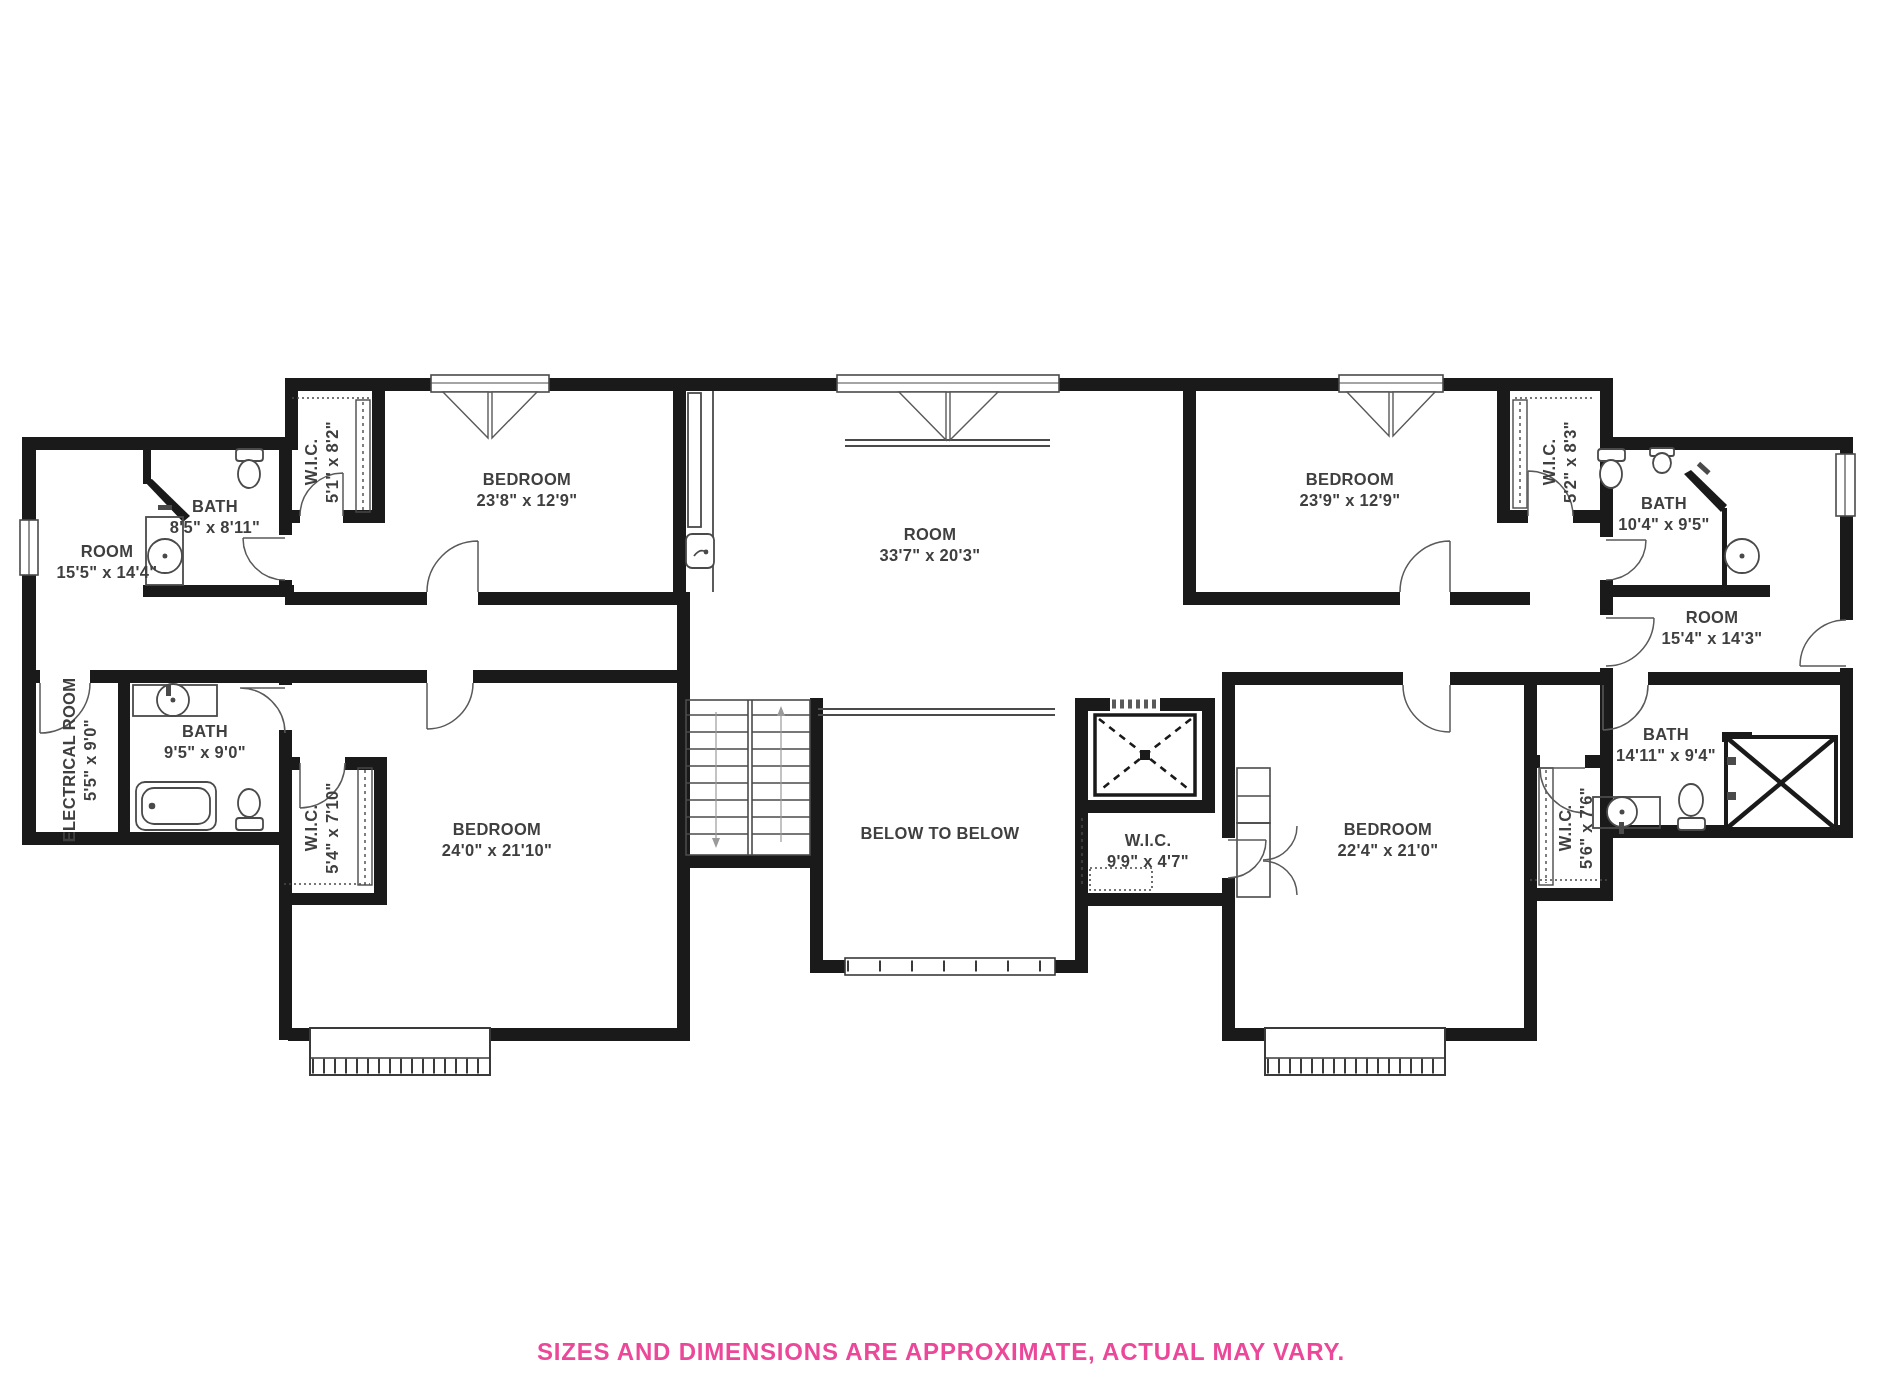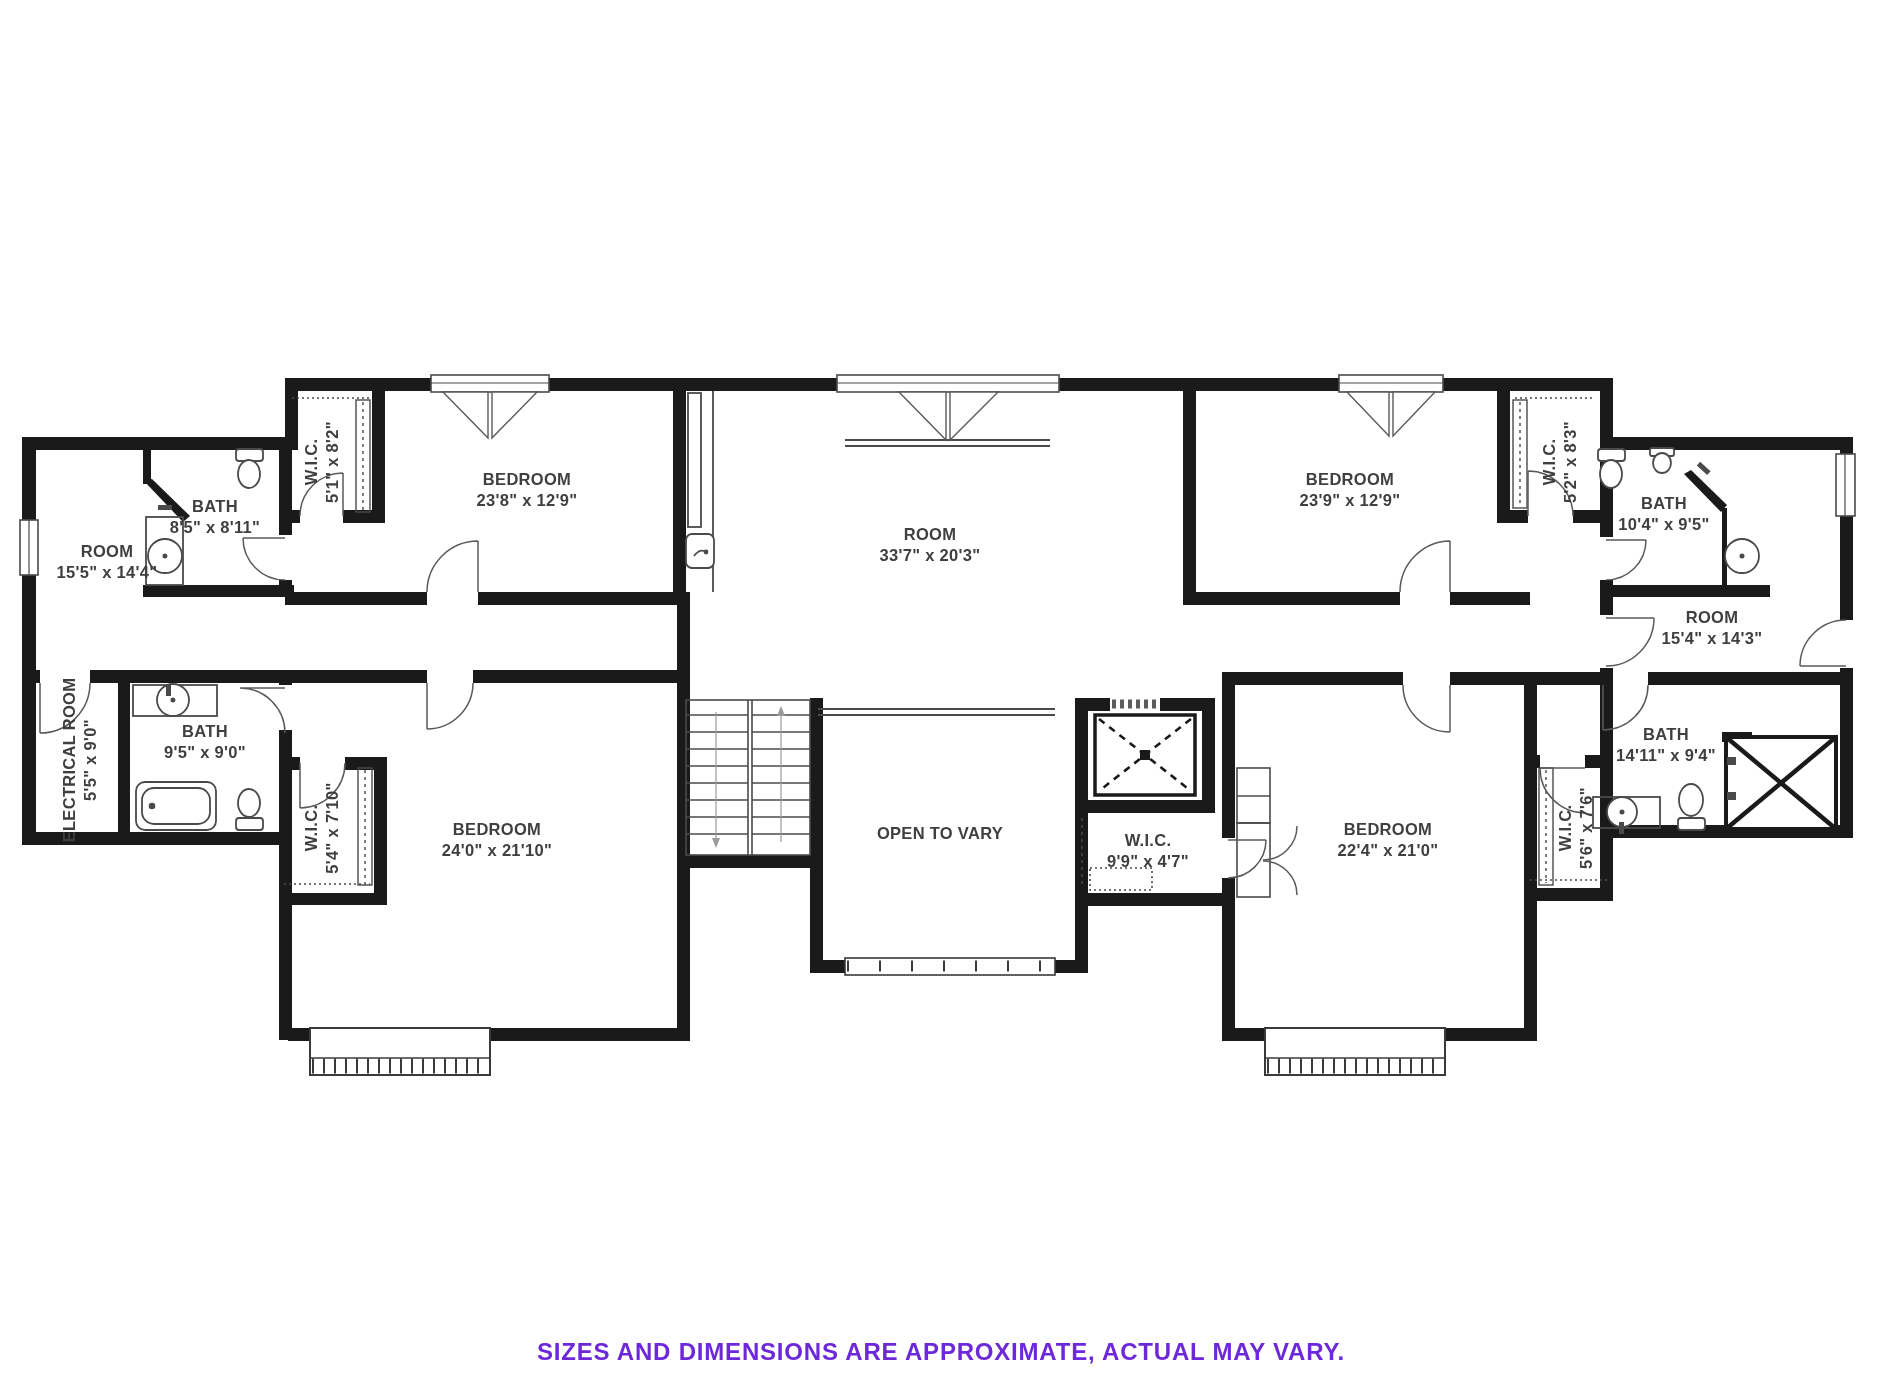--- a/index.html
+++ b/index.html
@@ -5,21 +5,21 @@
   html,body{margin:0;padding:0;background:#ffffff;}
   #stage{position:relative;width:1882px;height:1400px;background:#fff;overflow:hidden;
          font-family:"Liberation Sans", sans-serif;}
   #plan-svg{position:absolute;left:0;top:0;}
   .room-label{position:absolute;transform:translate(-50%,-50%);text-align:center;
     color:#3f3f3f;font-size:16.5px;font-weight:bold;line-height:21px;letter-spacing:.3px;
     white-space:nowrap;}
   .room-label.vert{transform:translate(-50%,-50%) rotate(-90deg);}
   .room-label .dims{font-weight:bold;}
   #disclaimer{position:absolute;left:0;right:0;top:1338px;text-align:center;
-    color:#6d28d9;font-size:24px;font-weight:bold;letter-spacing:.8px;}
+    color:#ec4899;font-size:24px;font-weight:bold;letter-spacing:.8px;}
 </style>
 </head>
 <body>
 
 <div id="stage">
 
 <svg id="plan-svg" width="1882" height="1400" viewBox="0 0 1882 1400">
   <g fill="#1a1a1a" stroke="none">
 
     <rect x="22" y="437" width="268" height="13"></rect>
@@ -351,21 +351,21 @@
     </div>
   <div class="room-label vert" style="left:322px;top:828px">
       <div>W.I.C.</div>
       <div class="dims">5'4" x 7'10"</div>
     </div>
   <div class="room-label" style="left:497px;top:840px">
       <div>BEDROOM</div>
       <div class="dims">24'0" x 21'10"</div>
     </div>
   <div class="room-label" style="left:940px;top:833px">
-      <div>OPEN TO VARY</div>
+      <div>BELOW TO BELOW</div>
     </div>
   <div class="room-label" style="left:1148px;top:851px">
       <div>W.I.C.</div>
       <div class="dims">9'9" x 4'7"</div>
     </div>
   <div class="room-label" style="left:1388px;top:840px">
       <div>BEDROOM</div>
       <div class="dims">22'4" x 21'0"</div>
     </div>
   <div class="room-label vert" style="left:1576px;top:828px">

